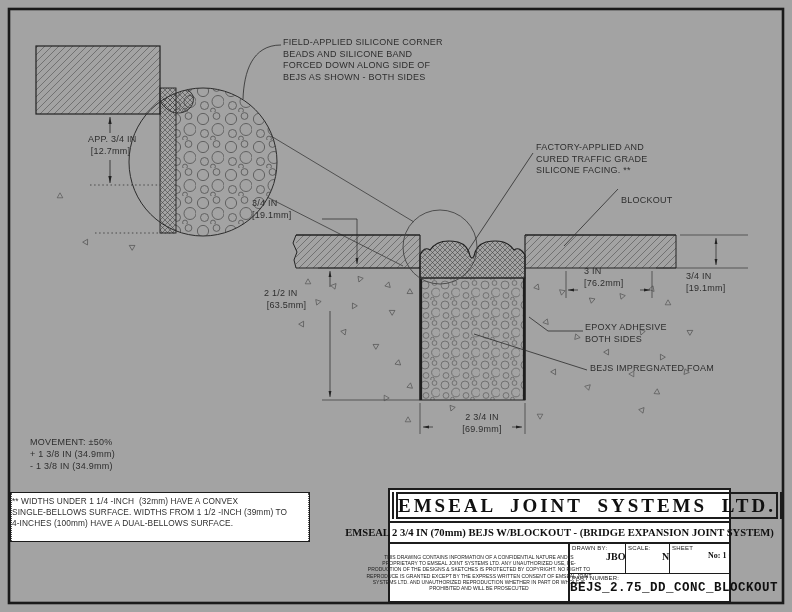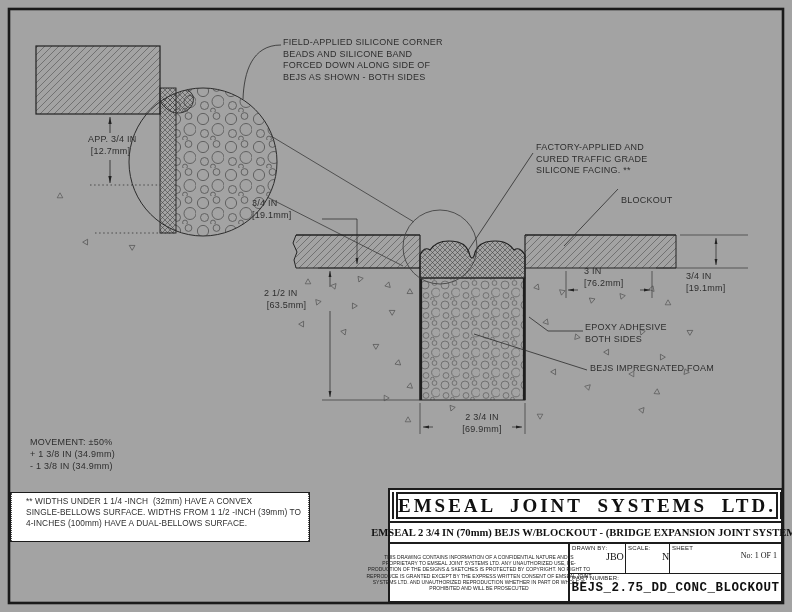--- a/index.html
+++ b/index.html
@@ -6,23 +6,23 @@
   .page{position:relative;width:792px;height:612px;background:#a3a3a3;
         font-family:"Liberation Sans",sans-serif;overflow:hidden;}
   svg.lw{position:absolute;left:0;top:0;}
   .anno{position:absolute;color:#2e2e2e;font-size:9px;line-height:11.5px;
         letter-spacing:.25px;white-space:pre;}
   .fn{font-size:8.3px;line-height:11px;letter-spacing:.1px;}
   
   .fnbox{position:absolute;left:10px;top:492px;width:300px;height:50px;
          border:1.5px solid #1c1c1c;box-sizing:border-box;background:#fff;}
   .fn-inner{height:100%;border-left:1px dotted #555;border-right:1px dotted #555;
-            box-sizing:border-box;padding:3px 14px;}
+            box-sizing:border-box;padding:3px 0;}
   
-  .tb{position:absolute;left:388px;top:488px;width:395px;height:115px;
+  .tb{position:absolute;left:388px;top:488px;width:343px;height:115px;
       border:2px solid #1c1c1c;box-sizing:border-box;display:flex;
       flex-direction:column;background:#fff;}
   .tb-header{height:33px;display:flex;align-items:stretch;padding:2px;gap:2px;
              border-bottom:2px solid #1c1c1c;box-sizing:border-box;}
   .flank{width:26px;border:1px solid #1c1c1c;
          background:repeating-linear-gradient(45deg,#333 0 1px,transparent 1px 4px);}
   .company{flex:1;border:2px solid #1c1c1c;display:flex;align-items:center;
            justify-content:center;font-family:"Liberation Serif",serif;
            font-weight:bold;font-size:19px;letter-spacing:3px;word-spacing:7px;
            color:#101010;white-space:nowrap;}
@@ -31,21 +31,21 @@
           font-size:10.6px;color:#101010;box-sizing:border-box;white-space:nowrap;}
   .tb-bottom{flex:1;display:flex;min-height:0;}
   .tb-disc{width:180px;border-right:2px solid #1c1c1c;display:flex;align-items:center;
            justify-content:center;text-align:center;font-size:5px;line-height:6.2px;
            color:#222;white-space:pre;box-sizing:border-box;}
   .tb-right{flex:1;display:flex;flex-direction:column;min-width:0;}
   .tb-row1{height:30px;display:flex;border-bottom:1.5px solid #1c1c1c;box-sizing:border-box;}
   .cell{border-right:1.5px solid #1c1c1c;position:relative;box-sizing:border-box;overflow:hidden;}
   .cell.last{border-right:none;flex:1;}
   .cl{font-size:6px;color:#222;padding:1px 0 0 2px;letter-spacing:.2px;white-space:nowrap;}
-  .cv{font-family:"Liberation Serif",serif;font-weight:normal;font-size:10px;color:#101010;
+  .cv{font-family:"Liberation Serif",serif;font-weight:bold;font-size:10px;color:#101010;
       text-align:right;padding-right:4px;white-space:nowrap;margin-left:36px;}
   .cv.sm{font-size:8px;text-align:right;padding-left:2px;}
   .tb-row2{flex:1;position:relative;}
   .pn{font-family:Liberation Mono, monospace;font-weight:bold;font-size:12.5px;
       letter-spacing:.5px;text-align:center;color:#101010;margin-top:0px;white-space:nowrap;}
 </style>
 </head>
 <body>
 
 <div class="page">

